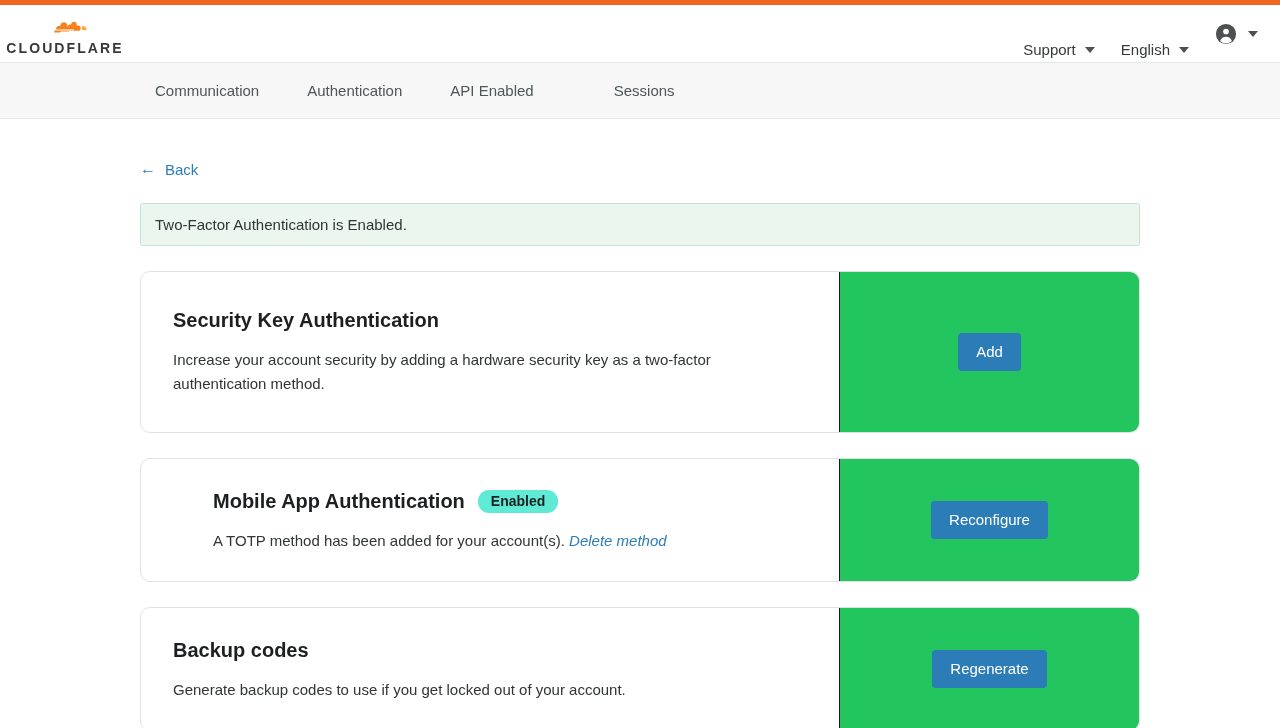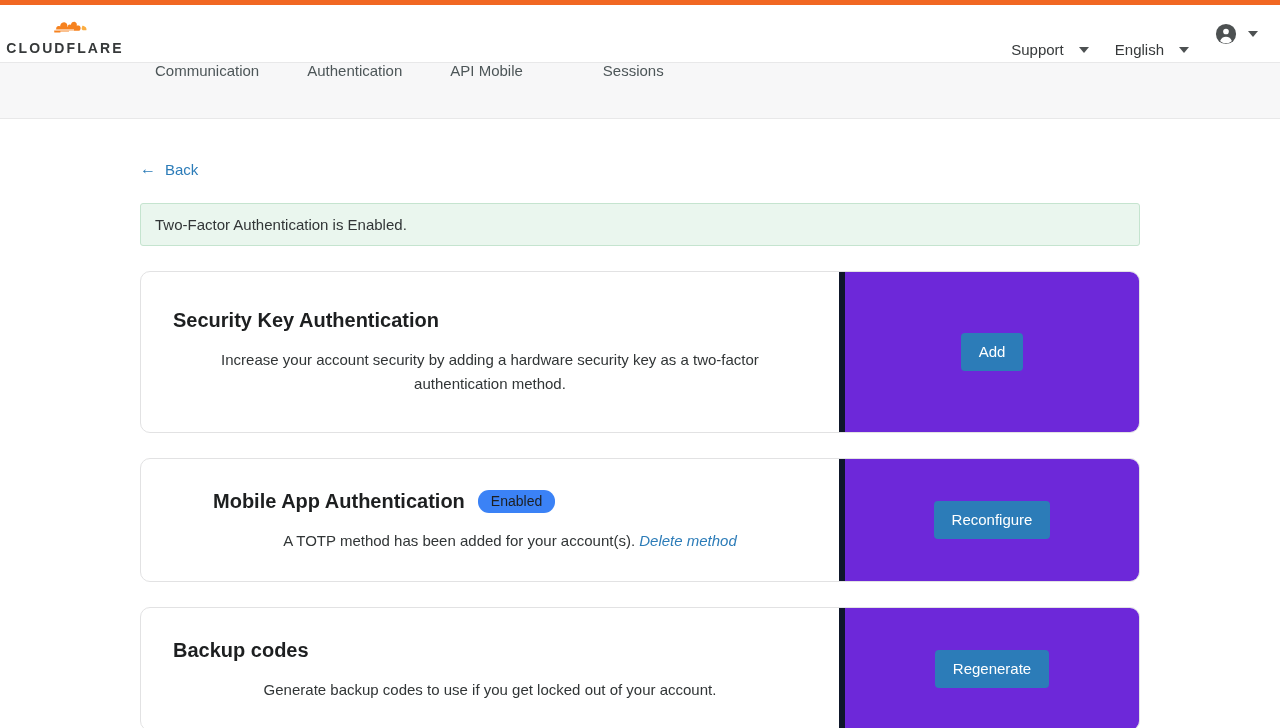--- a/index.html
+++ b/index.html
@@ -47,21 +47,21 @@
 
   .header-right {
     margin-left: auto;
     display: flex;
     align-items: center;
     gap: 26px;
   }
   .hdr-item {
     display: flex;
     align-items: center;
-    gap: 15px;
+    gap: 9px;
     font-size: 15px;
     color: #36393a;
     cursor: pointer;
     line-height: 1;
     margin-top: 32px;
   }
   .caret {
     width: 0; height: 0;
     border-left: 5px solid transparent;
     border-right: 5px solid transparent;
@@ -71,20 +71,21 @@
   .avatar-wrap { display: flex; align-items: center; gap: 11px; }
   .avatar-icon { width: 22px; height: 22px; display: block; }
 
   
   .subnav {
     height: 57px;
     background: #f7f7f8;
     border-top: 1px solid #e8e8e9;
     border-bottom: 1px solid #e8e8e9;
     display: flex;
+    align-items: center;
     padding-left: 155px;
     gap: 0;
   }
   .subnav-item {
     font-size: 15px;
     color: #4d5658;
     cursor: pointer;
     padding: 0 0;
     margin-right: 48px;
     line-height: 1;
@@ -131,48 +132,47 @@
     overflow: hidden;
   }
   .card-body {
     flex: 1 1 auto;
     padding: 36px 32px 30px 32px;
     min-width: 0;
   }
   .card-side {
     width: 300px;
     flex: 0 0 300px;
-    background: #6d28d9;
-    border-left: 6px solid #0f172a;
+    background: #22c55e;
+    border-left: 1px solid #0f172a;
     display: flex;
     align-items: center;
     justify-content: center;
   }
   .card-title {
     font-size: 20px;
     font-weight: bold;
     color: #1d1f20;
     line-height: 1.2;
     display: flex;
     align-items: center;
     gap: 13px;
   }
   .card-desc {
     margin-top: 16px;
     font-size: 15px;
     color: #313536;
     line-height: 1.6;
     max-width: 650px;
-    text-align: center;
   }
   .badge {
-    background: #3b82f6;
+    background: #5eead4;
     color: #1d1f20;
     font-size: 14px;
-    font-weight: normal;
+    font-weight: bold;
     border-radius: 11px;
     padding: 4px 13px 5px 13px;
     line-height: 1;
   }
   .inline-link {
     color: #2c7cb8;
     cursor: pointer;
     text-decoration: none;
     font-style: italic;
   }
@@ -229,21 +229,21 @@
         <path d="M5.6 19.6c1-3 3.4-4.6 6.4-4.6s5.4 1.6 6.4 4.6c-1.7 1.6-3.9 2.5-6.4 2.5s-4.7-0.9-6.4-2.5z" fill="#ffffff"></path>
       </svg>
       <span class="caret"></span>
     </div>
   </div>
 </div>
 
 <div class="subnav">
   <div class="subnav-item">Communication</div>
   <div class="subnav-item">Authentication</div>
-  <div class="subnav-item">API Mobile</div>
+  <div class="subnav-item">API Enabled</div>
   <div class="subnav-item">Sessions</div>
 </div>
 
 <div class="main">
 
   <div class="back-link">
     <span class="back-arrow">←</span>
     <span>Back</span>
   </div>
 

